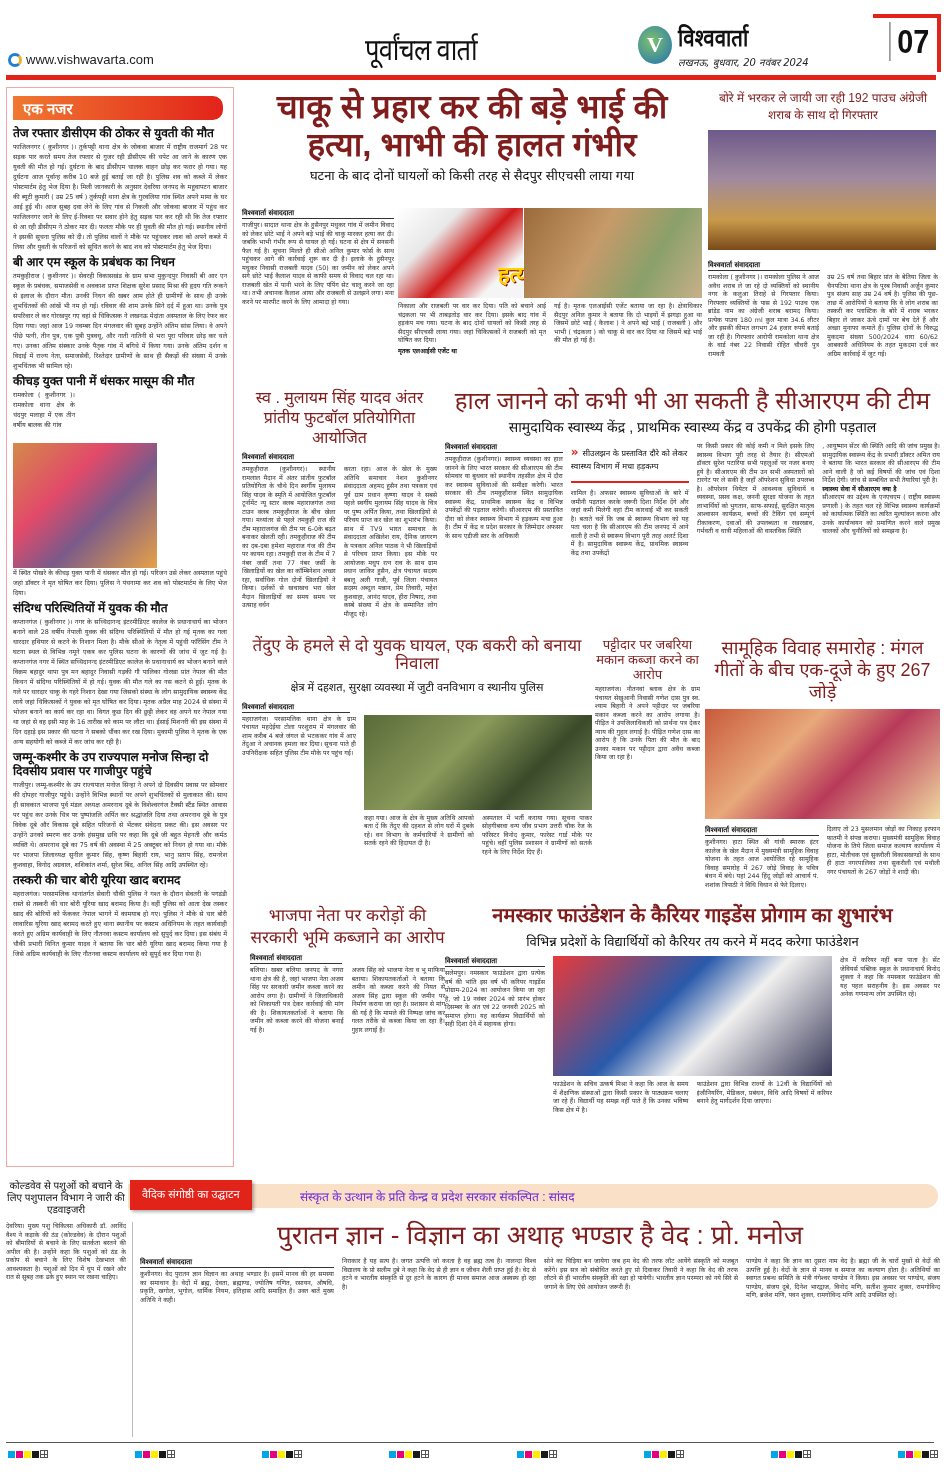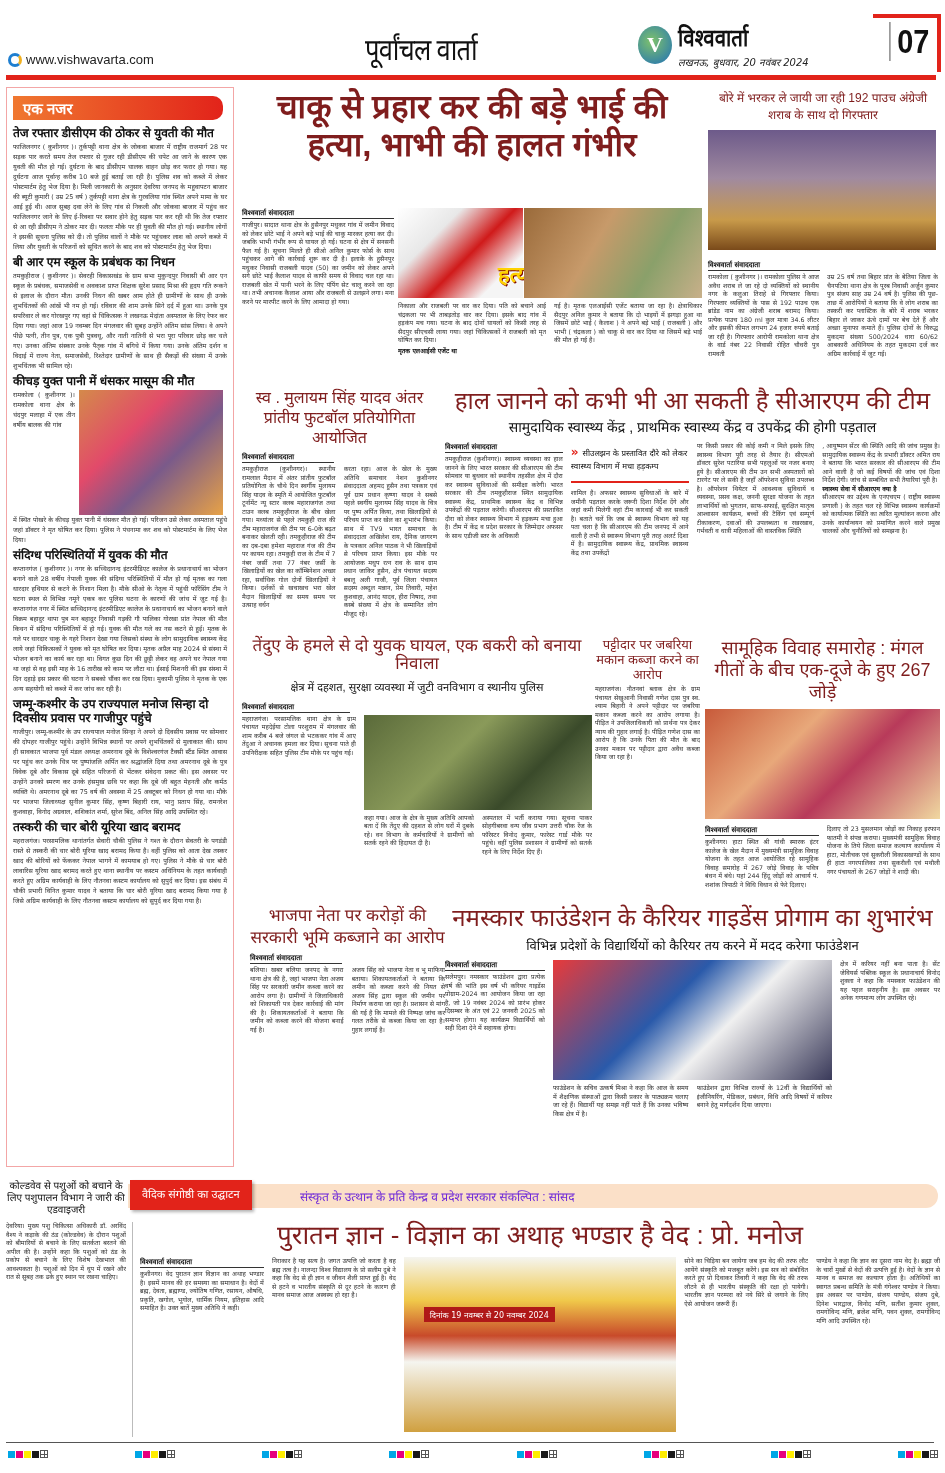--- a/index.html
+++ b/index.html
@@ -17,21 +17,21 @@
   .page-num-box { position: absolute; right: 4px; top: 14px; width: 68px; height: 58px; border-top: 4px solid #e2231a; border-right: 4px solid #e2231a; }
   .page-num { position: absolute; right: 12px; top: 22px; font: bold 34px "Liberation Sans", sans-serif; color: #111; border-left: 1px solid #333; padding-left: 8px; transform: scaleX(0.85); }
   .red-rule { position: absolute; left: 6px; top: 75px; width: 930px; height: 5px; background: #e2231a; }
 
   
   .left-col { position: absolute; left: 6px; top: 87px; width: 228px; height: 1080px; border: 1px solid #f3a6a6; padding: 4px 6px; overflow: hidden; }
   .ek-nazar { display: inline-block; width: 210px; background: linear-gradient(90deg, #f07830, #e2231a); color: #fff; font: bold 15px "Liberation Sans", sans-serif; padding: 2px 10px; border-radius: 0 10px 10px 0; margin: 4px 0 3px; }
   .lhead { font: bold 12px "Liberation Sans", sans-serif; line-height: 14px; margin: 3px 0 2px; color: #111; }
   .lbody { font-size: 6.4px; line-height: 10px; color: #333; text-align: justify; }
   .photo { background: linear-gradient(135deg, #7b8f5a, #c28a62 40%, #6b5a4a 70%, #a7a7a0); }
-  .left-photo-row { display: flex; gap: 4px; margin-top: 2px; }
+  .left-photo-row { display: flex; gap: 13px; margin-top: 2px; flex-direction: column; }
   .left-photo-row .lbody { width: 62px; }
   .left-photo-row .photo { width: 144px; height: 125px; background: linear-gradient(135deg, #d48a4a, #e24a6a 35%, #7a5a8a 60%, #e7a247); }
 
   
   .abs { position: absolute; }
   .headline { font-family: "Liberation Sans", sans-serif; font-weight: bold; color: #7f1d1d; line-height: 1.05; text-align: center; }
   .subhead { font-family: "Liberation Sans", sans-serif; color: #111; text-align: center; }
   .byline { font-size: 7px; font-weight: bold; color: #111; border-bottom: 1px solid #333; padding-bottom: 1px; margin-bottom: 2px; }
   .cols { display: flex; gap: 8px; }
   .col { flex: 1; font-size: 6.3px; line-height: 8.5px; color: #333; text-align: justify; overflow: hidden; }
@@ -102,20 +102,21 @@
     <div class="lbody">गाजीपुर। जम्मू-कश्मीर के उप राज्यपाल मनोज सिन्हा ने अपने दो दिवसीय प्रवास पर सोमवार की दोपहर गाजीपुर पहुंचे। उन्होंने विभिन्न स्थानों पर अपने शुभचिंतकों से मुलाकात की। साथ ही सावकात भाजपा पूर्व मंडल अध्यक्ष अमरनाथ दूबे के विशेश्वरगंज टैक्सी स्टैंड स्थित आवास पर पहुंच कर उनके चित्र पर पुष्पांजलि अर्पित कर श्रद्धांजलि दिया तथा अमरनाथ दूबे के पुत्र विवेक दूबे और विकास दूबे सहित परिजनों से भेंटकर संवेदना प्रकट की। इस अवसर पर उन्होंने उनको स्मरण कर उनके हंसमुख छवि पर कहा कि दूबे जी बहुत मेहनती और कर्मठ व्यक्ति थे। अमरनाथ दूबे का 75 वर्ष की अवस्था में 25 अक्टूबर को निधन हो गया था। मौके पर भाजपा जिलाध्यक्ष सुनील कुमार सिंह, कृष्ण बिहारी राय, भानु प्रताप सिंह, रामनरेश कुशवाहा, विनोद अग्रवाल, शशिकांत शर्मा, सुरेश बिंद, अनिल सिंह आदि उपस्थित रहे।</div>
   </div>
   <div>
     <div class="lhead">तस्करी की चार बोरी यूरिया खाद बरामद</div>
     <div class="lbody">महराजगंज। परसामलिक थानांतर्गत सेवारी चौकी पुलिस ने गश्त के दौरान सेवतरी के पगडंडी रास्ते से तस्करी की चार बोरी यूरिया खाद बरामद किया है। वहीं पुलिस को आता देख तस्कर खाद की बोरियों को फेंककर नेपाल भागने में कामयाब हो गए। पुलिस ने मौके से चार बोरी लावारिस यूरिया खाद बरामद करते हुए थाना स्थानीय पर कस्टम अधिनियम के तहत कार्यवाही करते हुए अग्रिम कार्यवाही के लिए नौतनवा कस्टम कार्यालय को सुपुर्द कर दिया। इस संबंध में चौकी प्रभारी विनित कुमार यादव ने बताया कि चार बोरी यूरिया खाद बरामद किया गया है जिसे अग्रिम कार्यवाही के लिए नौतनवा कस्टम कार्यालय को सुपुर्द कर दिया गया है।</div>
   </div>
 </div>
 
 <div class="abs" style="left:242px; top:88px; width:460px;">
   <div class="headline" style="font-size:33px; line-height:38px;">चाकू से प्रहार कर की बड़े भाई की हत्या, भाभी की हालत गंभीर</div>
+  <div class="subhead" style="font-size:13px; margin-top:2px;">घटना के बाद दोनों घायलों को किसी तरह से सैदपुर सीएचसी लाया गया</div>
 </div>
 <div class="abs" style="left:242px; top:208px; width:152px;">
   <div class="byline">विश्ववार्ता संवाददाता</div>
   <div class="col" style="height:168px;">गाजीपुर। सादात थाना क्षेत्र के हुसैनपुर मधुकर गांव में जमीन विवाद को लेकर छोटे भाई ने अपने बड़े भाई की चाकू मारकर हत्या कर दी। जबकि भाभी गंभीर रूप से घायल हो गई। घटना से क्षेत्र में सनसनी फैल गई है। सूचना मिलते ही सीओ अनिल कुमार फोर्स के साथ पहुंचकर आगे की कार्रवाई शुरू कर दी है। इलाके के हुसैनपुर मधुकर निवासी राजबली यादव (50) का जमीन को लेकर अपने सगे छोटे भाई कैलाश यादव से काफी समय से विवाद चल रहा था। राजबली खेत में पानी भरने के लिए पंपिंग सेट चालू करने जा रहा था। तभी अचानक कैलाश आया और राजबली से उलझने लगा। मना करने पर मारपीट करने के लिए आमादा हो गया।</div>
 </div>
 <div class="abs photo" style="left:398px; top:208px; width:125px; height:90px; background:linear-gradient(135deg,#ffffff 0%,#e8e8e8 30%,#d01a1a 55%,#f5f5f5 80%);">
   <div class="tag-hatya">हत्या</div>
 </div>
 <div class="abs photo" style="left:524px; top:208px; width:178px; height:90px; background:linear-gradient(120deg,#9a6a3a,#c79a6a 40%,#8aa06a 70%,#c8b08a);"></div>
 <div class="abs cols" style="left:398px; top:302px; width:304px; height:76px;">
@@ -202,21 +203,21 @@
 <div class="abs" style="left:250px; top:905px; width:195px;">
   <div class="headline" style="font-size:17px; font-weight:normal; line-height:22px;">भाजपा नेता पर करोड़ों की सरकारी भूमि कब्जाने का आरोप</div>
   <div class="byline" style="margin-top:4px; width:92px;">विश्ववार्ता संवाददाता</div>
   <div class="cols" style="height:200px;">
     <div class="col">बलिया। खबर बलिया जनपद के नगरा थाना क्षेत्र की है, जहां भाजपा नेता अजय सिंह पर सरकारी जमीन कब्जा करने का आरोप लगा है। ग्रामीणों ने जिलाधिकारी को शिकायती पत्र देकर कार्रवाई की मांग की है। शिकायतकर्ताओं ने बताया कि जमीन को कब्जा करने की योजना बनाई गई है।</div>
     <div class="col">अजय सिंह को भाजपा नेता व भू माफिया बताया। शिकायतकर्ताओं ने बताया कि जमीन को कब्जा करने की नियत से अजय सिंह द्वारा स्कूल की जमीन पर निर्माण कराया जा रहा है। प्रशासन से मांग की गई है कि मामले की निष्पक्ष जांच कर गलत तरीके से कब्जा किया जा रहा है। गुहार लगाई है।</div>
   </div>
 </div>
 
 <div class="abs" style="left:445px; top:905px; width:495px;">
-  <div class="headline" style="font-size:24px; font-weight:normal;">नमस्कार फाउंडेशन के कैरियर गाइडेंस प्रोगाम का शुभारंभ</div>
+  <div class="headline" style="font-size:20px; font-weight:bold;">नमस्कार फाउंडेशन के कैरियर गाइडेंस प्रोगाम का शुभारंभ</div>
   <div class="subhead" style="font-size:13px; margin-top:6px;">विभिन्न प्रदेशों के विद्यार्थियों को कैरियर तय करने में मदद करेगा फाउंडेशन</div>
   <div style="display:flex; gap:8px; margin-top:6px; height:210px;">
     <div style="width:100px; overflow:hidden;">
       <div class="byline">विश्ववार्ता संवाददाता</div>
       <div class="col" style="height:190px;">सलेमपुर। नमस्कार फाउंडेशन द्वारा प्रत्येक वर्ष की भांति इस वर्ष भी करियर गाइडेंस प्रोग्राम-2024 का आयोजन किया जा रहा है, जो 19 नवंबर 2024 को प्रारंभ होकर दिसम्बर के अंत एवं 22 जनवरी 2025 को समाप्त होगा। यह कार्यक्रम विद्यार्थियों को सही दिशा देने में सहायक होगा।</div>
     </div>
     <div style="flex:2; overflow:hidden;">
       <div class="photo" style="height:120px; background:linear-gradient(135deg,#e83a3a,#2a5aaa 40%,#f0f0f0 60%,#3a3a5a);"></div>
       <div class="cols" style="margin-top:4px;">
         <div class="col">फाउंडेशन के सचिव उत्कर्ष मिश्रा ने कहा कि आज के समय में शैक्षणिक संस्थाओं द्वारा किसी प्रकार के पाठ्यक्रम चलाए जा रहे हैं। विद्यार्थी यह समझ नहीं पाते हैं कि उनका भविष्य किस क्षेत्र में है।</div>
@@ -239,23 +240,20 @@
 </div>
 <div class="vdiv" style="left:132px; top:1222px; height:215px;"></div>
 <div class="abs" style="left:140px; top:1222px; width:800px;">
   <div class="headline" style="font-size:26px; font-weight:normal;">पुरातन ज्ञान - विज्ञान का अथाह भण्डार है वेद : प्रो. मनोज</div>
   <div style="display:flex; gap:8px; margin-top:8px; height:180px;">
     <div style="flex:1; overflow:hidden;">
       <div class="byline">विश्ववार्ता संवाददाता</div>
       <div class="col" style="height:165px;">कुशीनगर। वेद पुरातन ज्ञान विज्ञान का अथाह भण्डार है। इसमें मानव की हर समस्या का समाधान है। वेदों में ब्रह्म, देवता, ब्रह्माण्ड, ज्योतिष गणित, रसायन, औषधि, प्रकृति, खगोल, भूगोल, धार्मिक नियम, इतिहास आदि समाहित है। उक्त बातें मुख्य अतिथि ने कही।</div>
     </div>
     <div class="col">निराकार है यह सत्य है। जगत उत्पत्ति जो करता है वह ब्रह्म तत्व है। नालन्दा विश्व विद्यालय के प्रो सलीम दुबे ने कहा कि वेद से ही ज्ञान व जीवन शैली प्राप्त हुई है। वेद से हटने व भारतीय संस्कृति से दूर हटने के कारण ही मानव समाज आज अस्वस्थ हो रहा है।</div>
-    <div class="photo" style="flex:2.2; height:175px; background:linear-gradient(180deg,#f5f5f0 0%,#f0c84a 25%,#c84a2a 45%,#f5f5f0 60%,#d0a040 100%); position:relative;">
-      <div style="position:absolute; left:20px; top:50px; background:#b01818; color:#fff; font-size:8px; padding:2px 6px;">दिनांक 19 नवम्बर से 20 नवम्बर 2024</div>
-    </div>
     <div class="col">सोने का चिड़िया बन जायेगा जब हम वेद की तरफ लौट आयेंगे संस्कृति को मजबूत करेंगे। इस सत्र को संबोधित करते हुए प्रो दिवाकर तिवारी ने कहा कि वेद की तरफ लौटने से ही भारतीय संस्कृति की रक्षा हो पायेगी। भारतीय ज्ञान परम्परा को नये सिरे से जगाने के लिए ऐसे आयोजन जरूरी हैं।</div>
     <div class="col">पाण्डेय ने कहा कि ज्ञान का दूसरा नाम वेद है। ब्रह्मा जी के चारों मुखों से वेदों की उत्पत्ति हुई है। वेदों के ज्ञान से मानव व समाज का कल्याण होता है। अतिथियों का स्वागत प्रबन्ध समिति के मंत्री गंगेश्वर पाण्डेय ने किया। इस अवसर पर पाण्डेय, संजय पाण्डेय, संजय दुबे, दिनेश भारद्वाज, विनोद मणि, सतीश कुमार शुक्ल, रामगोविन्द मणि, ब्रजेश मणि, पवन शुक्ल, रामगोविन्द मणि आदि उपस्थित रहे।</div>
   </div>
 </div>
 
 <div class="bottom-rule"></div>
 <div class="reg-row" id="reg-row">
     <div class="reg-group">
       <span class="sw" style="background: rgb(0, 166, 230);"></span>
       <span class="sw" style="background: rgb(230, 0, 126);"></span>

